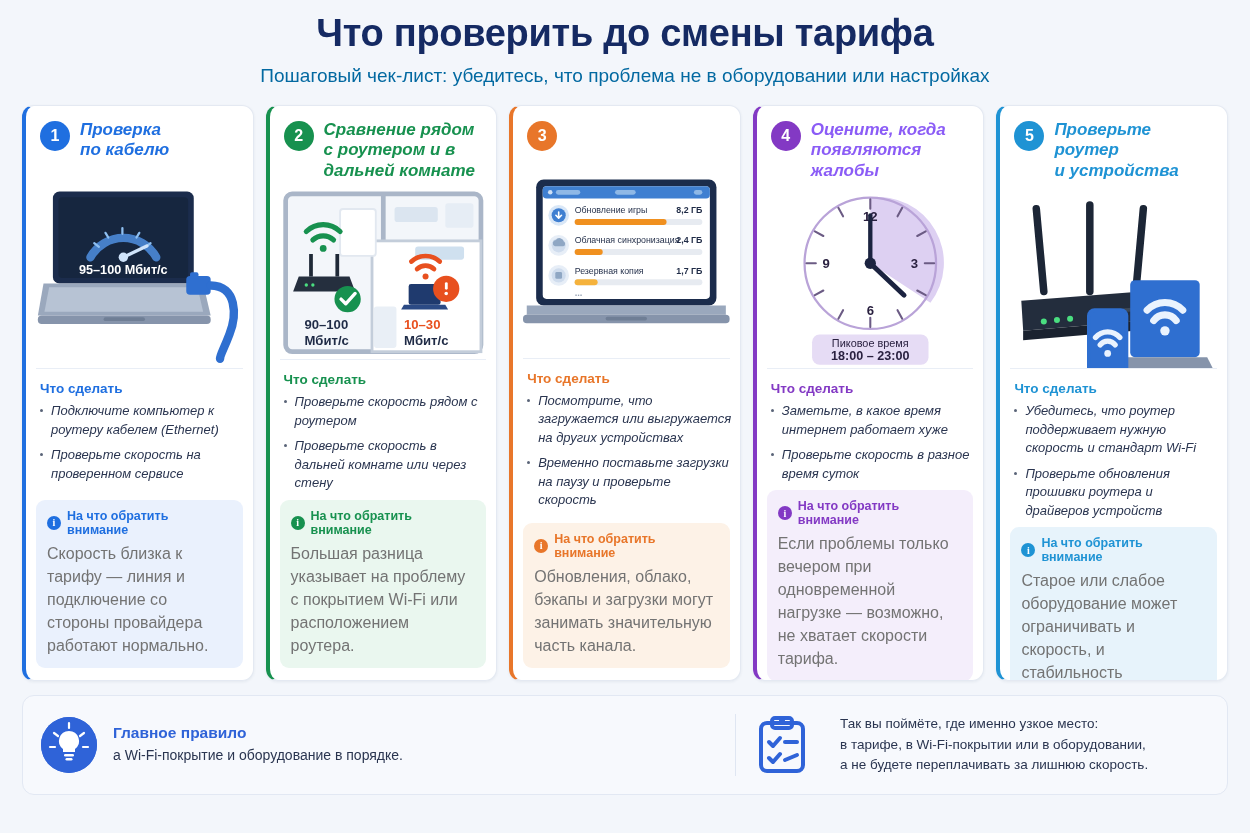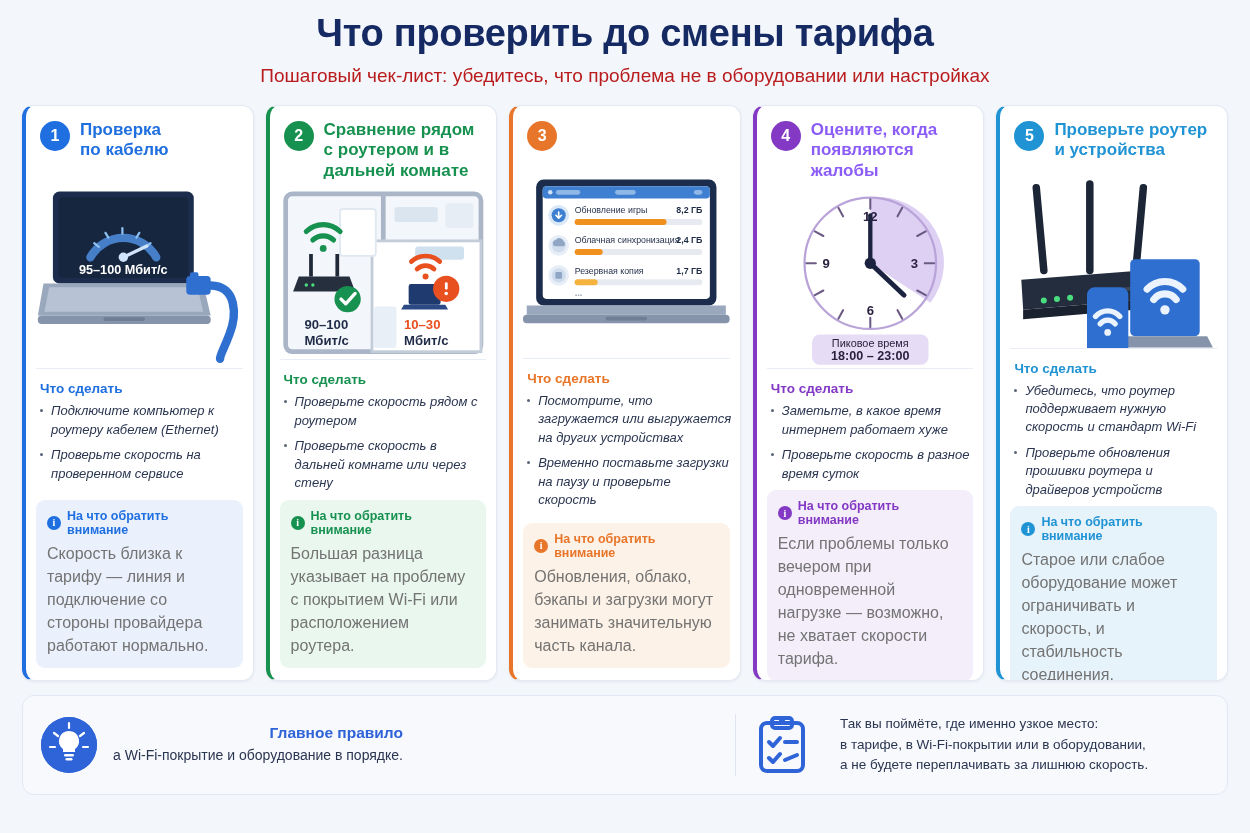--- a/index.html
+++ b/index.html
@@ -12,21 +12,21 @@
   }
   .page { width:1250px; height:833px; position:relative; padding:0 22px; }
 
   
   .header { text-align:center; padding-top:12px; }
   .title {
     font-size:38px; font-weight:bold; color:#152a63; letter-spacing:-0.3px;
     line-height:1.15;
   }
   .subtitle {
-    font-size:19px; color:#b91c1c; margin-top:9px; font-weight:400;
+    font-size:19px; color:#0369a1; margin-top:9px; font-weight:400;
   }
 
   
   .cards {
     display:flex; gap:12px; margin-top:18px; align-items:stretch;
   }
   .card {
     flex:1 1 0; min-width:0;
     background:#ffffff;
     border-radius:12px;
@@ -38,21 +38,21 @@
     height:576px;
   }
   .card-head { padding:14px 14px 6px 14px; display:flex; gap:10px; align-items:flex-start; }
   .badge {
     flex:0 0 auto;
     width:30px; height:30px; border-radius:50%;
     color:#fff; font-size:16px; font-weight:bold;
     display:flex; align-items:center; justify-content:center;
     margin-top:1px;
   }
-  .card-title { font-size:17px; font-weight:bold; line-height:1.22; }
+  .card-title { font-size:17px; font-weight:bold; line-height:1.22;font-style:italic; }
 
   .art {
     height:200px; position:relative; margin:2px 10px 0 10px;
     border-bottom:1px solid #e9eef6;
   }
   .art svg { display:block; width:100%; height:100%; }
 
   .body { padding:12px 8px 0 14px; flex:1 1 auto; display:flex; flex-direction:column; }
   .todo-label { font-size:13.5px; font-weight:bold; margin-bottom:6px; }
   ul.todo { list-style:none;font-style:italic; }
@@ -73,21 +73,21 @@
     display:flex; align-items:center; justify-content:center;
     color:#fff; font-size:10px; font-weight:bold; font-family:"Liberation Serif", serif;}
   .note-text { font-size:16px; line-height:1.44; color:#737373; }
 
   
   .footer {
     margin-top:14px; background:#f7f9fd; border:1px solid #e2e8f3;
     border-radius:12px; height:100px; display:flex; align-items:center;
     padding:0 18px;
   }
-  .foot-left { display:flex; align-items:center; gap:16px; flex:0 0 690px;text-align:right; }
+  .foot-left { display:flex; align-items:center; gap:16px; flex:0 0 690px; }
   .bulb { width:56px; height:56px; border-radius:50%; background:#2f63d8; flex:0 0 auto; position:relative; }
   .foot-rule-title { font-size:15.5px; font-weight:bold; color:#2f63d8; margin-bottom:3px; }
   .foot-rule-text { font-size:14px; line-height:1.45; color:#2a3550; }
   .divider { width:1px; align-self:stretch; background:#dfe6f2; margin:18px 20px 18px 4px; }
   .foot-right { display:flex; align-items:center; gap:32px; }
   .clip { width:52px; height:58px; flex:0 0 auto; }
   .foot-right-text { font-size:13.5px; line-height:1.5; color:#2a3550; }
 </style>
 </head>
 <body>

